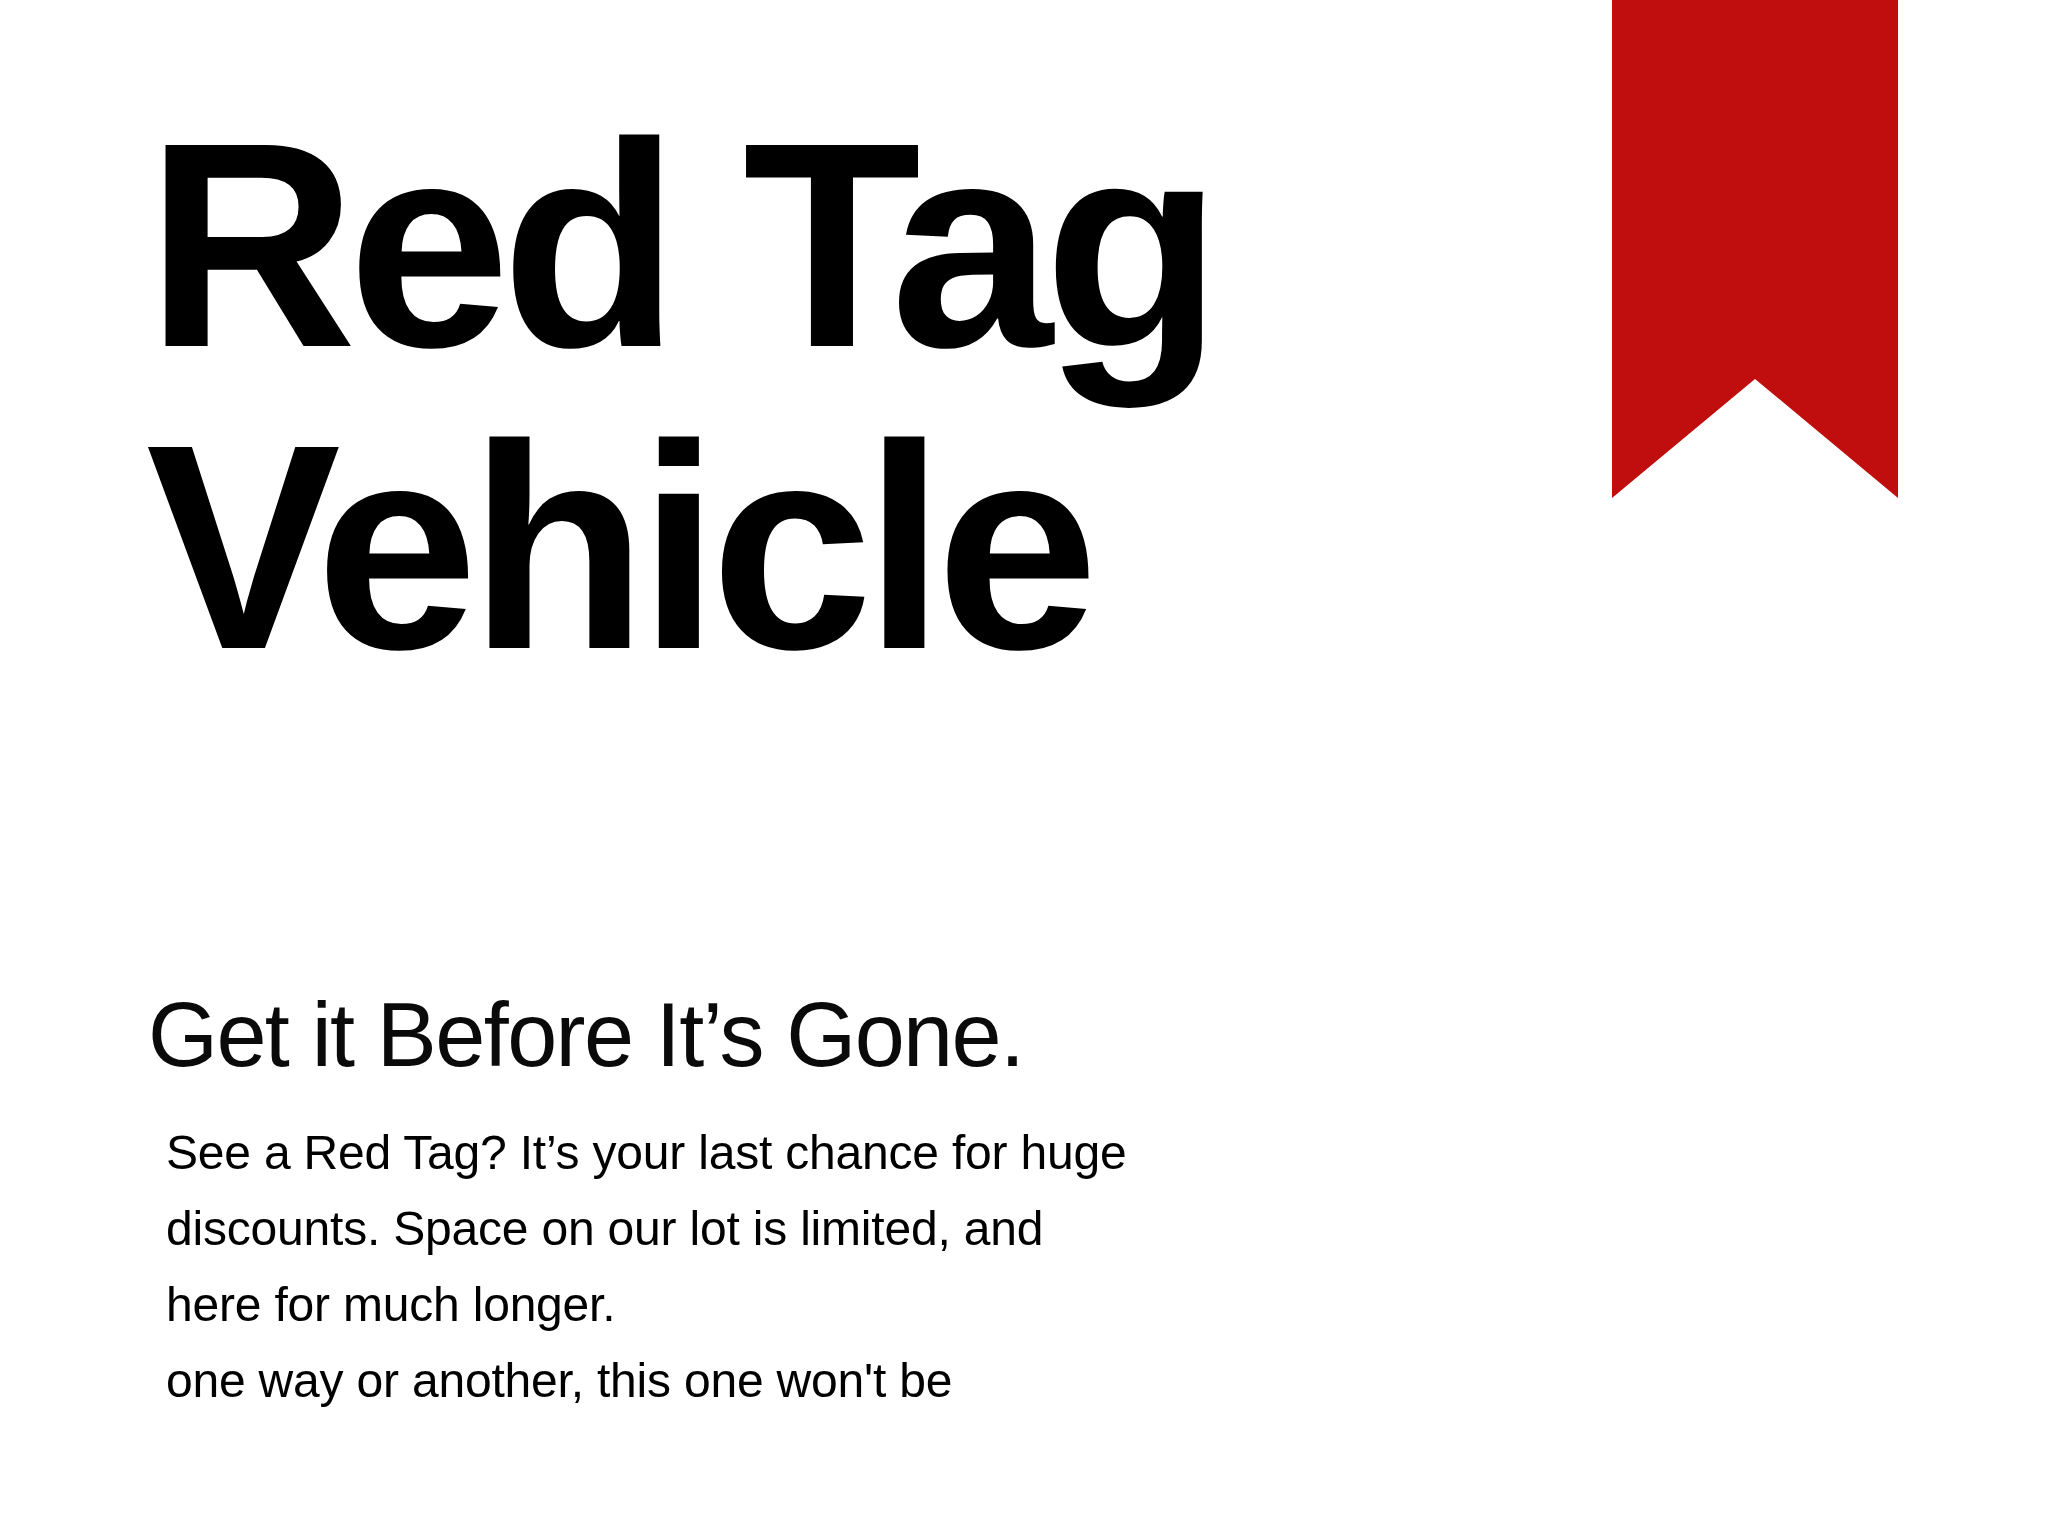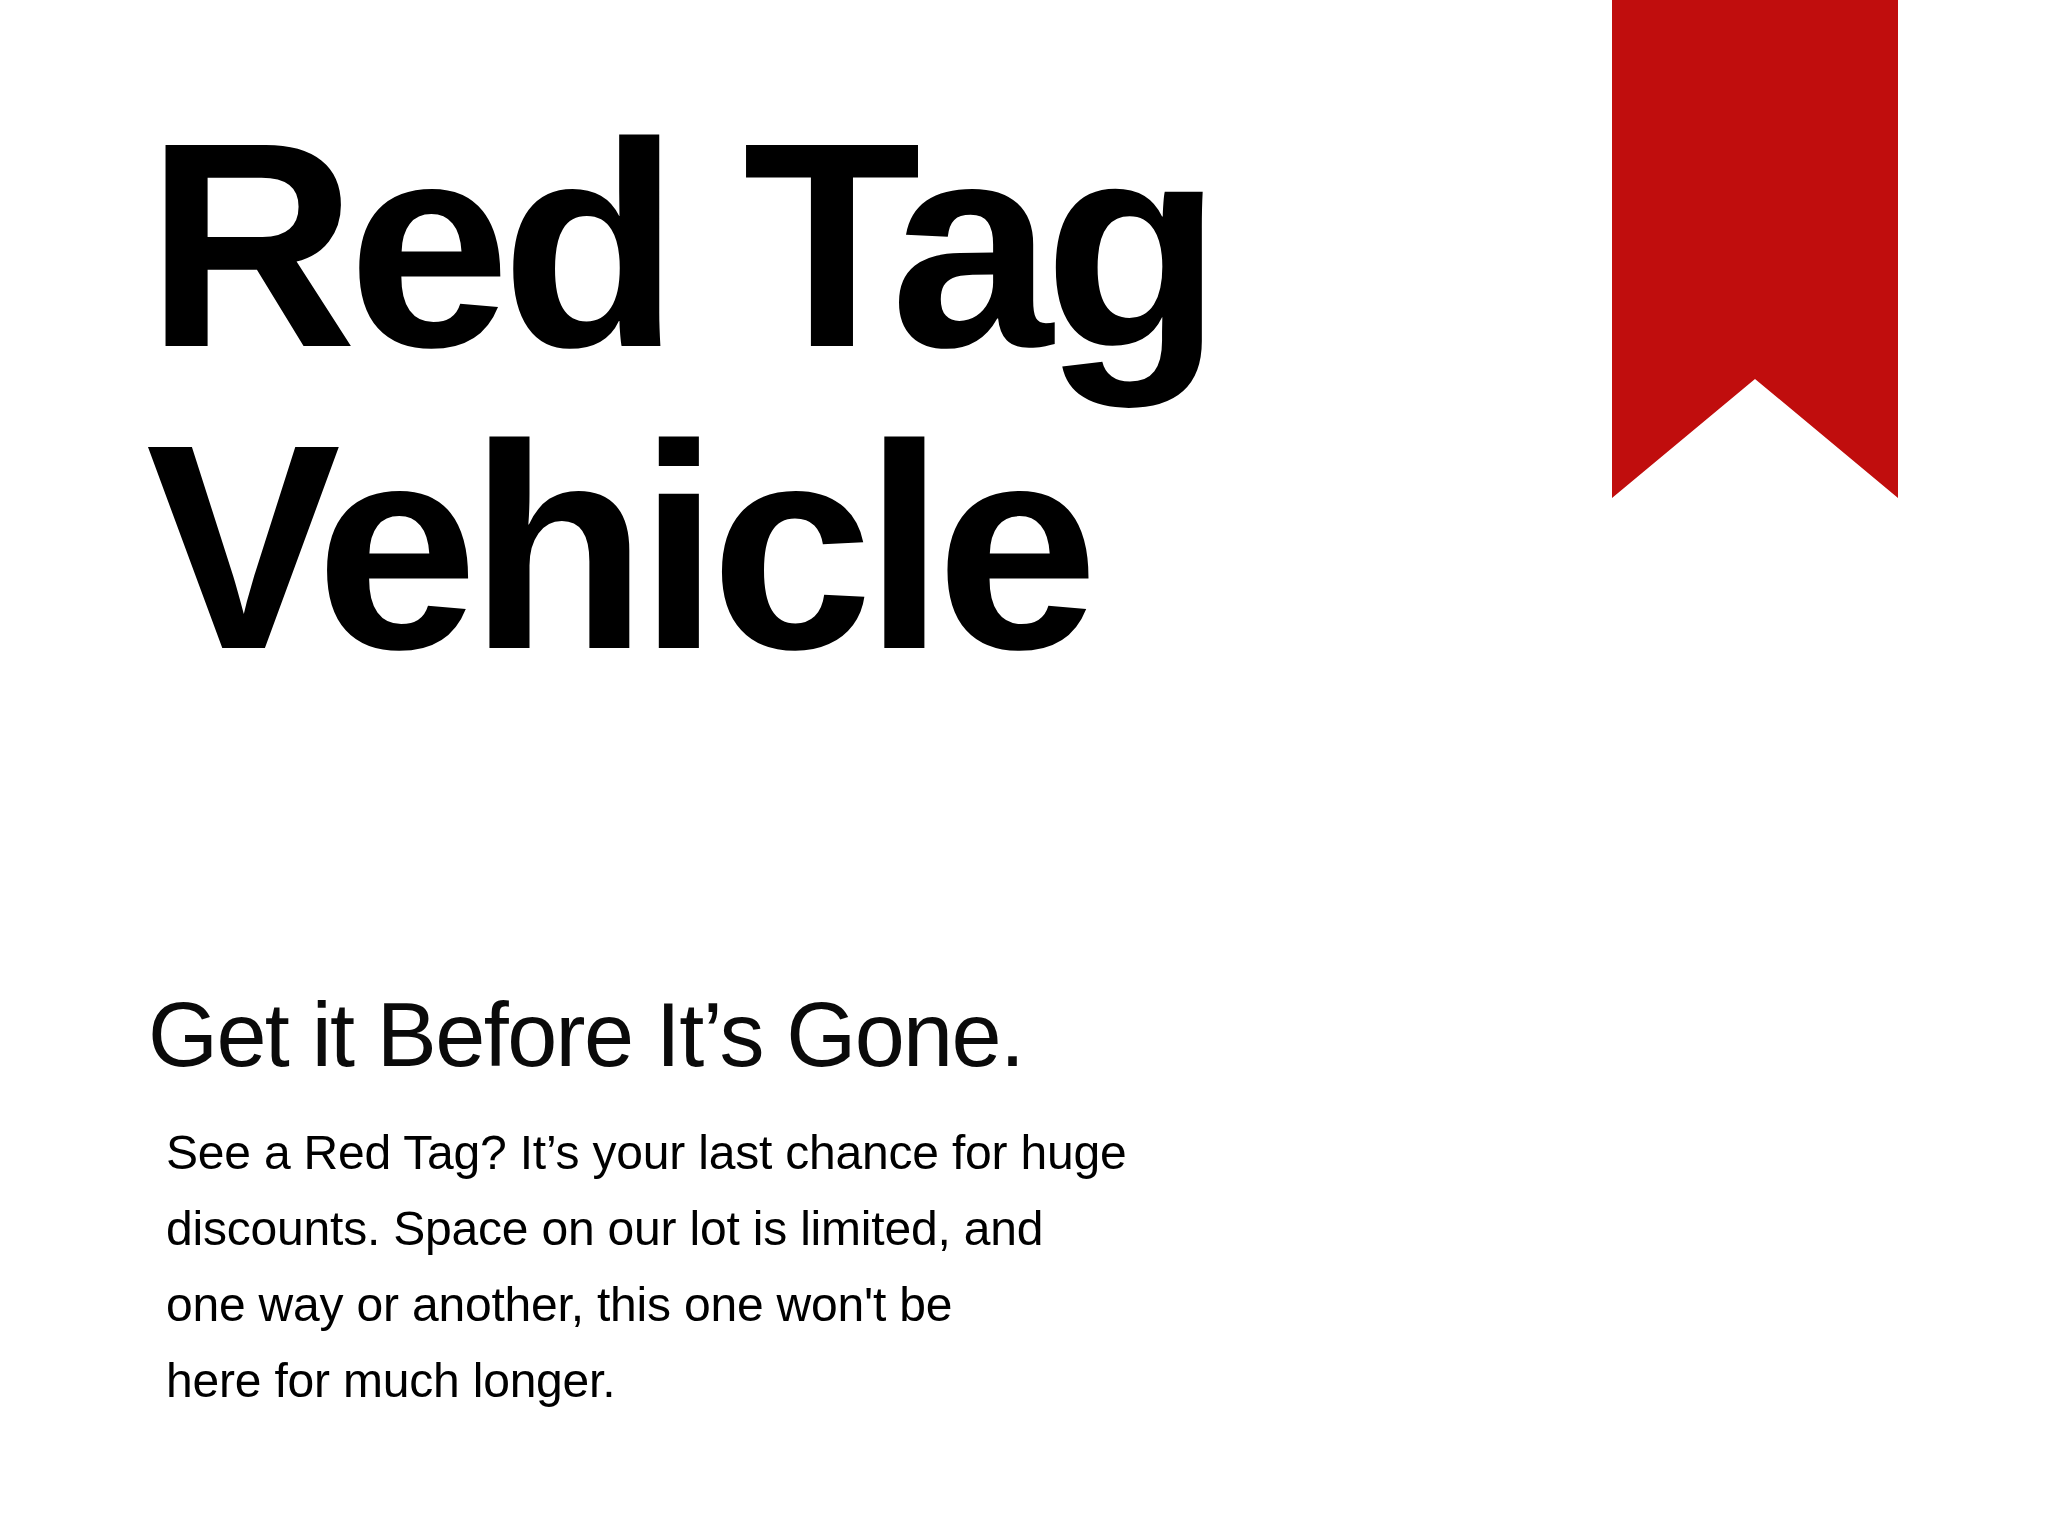--- a/index.html
+++ b/index.html
@@ -96,17 +96,17 @@
   <h1 class="headline">
     <span class="hl-line">Red Tag</span>
     <span class="hl-line">Vehicle</span>
   </h1>
 
   <h2 class="subhead">Get it Before It’s Gone.</h2>
 
   <p class="body-copy">
     <span class="bc-line">See a Red Tag? It’s your last chance for huge</span>
     <span class="bc-line">discounts. Space on our lot is limited, and</span>
+    <span class="bc-line">here for much longer.</span>
     <span class="bc-line">one way or another, this one won't be</span>
-    <span class="bc-line">here for much longer.</span>
   </p>
 
 </div>
 
 </body></html>

